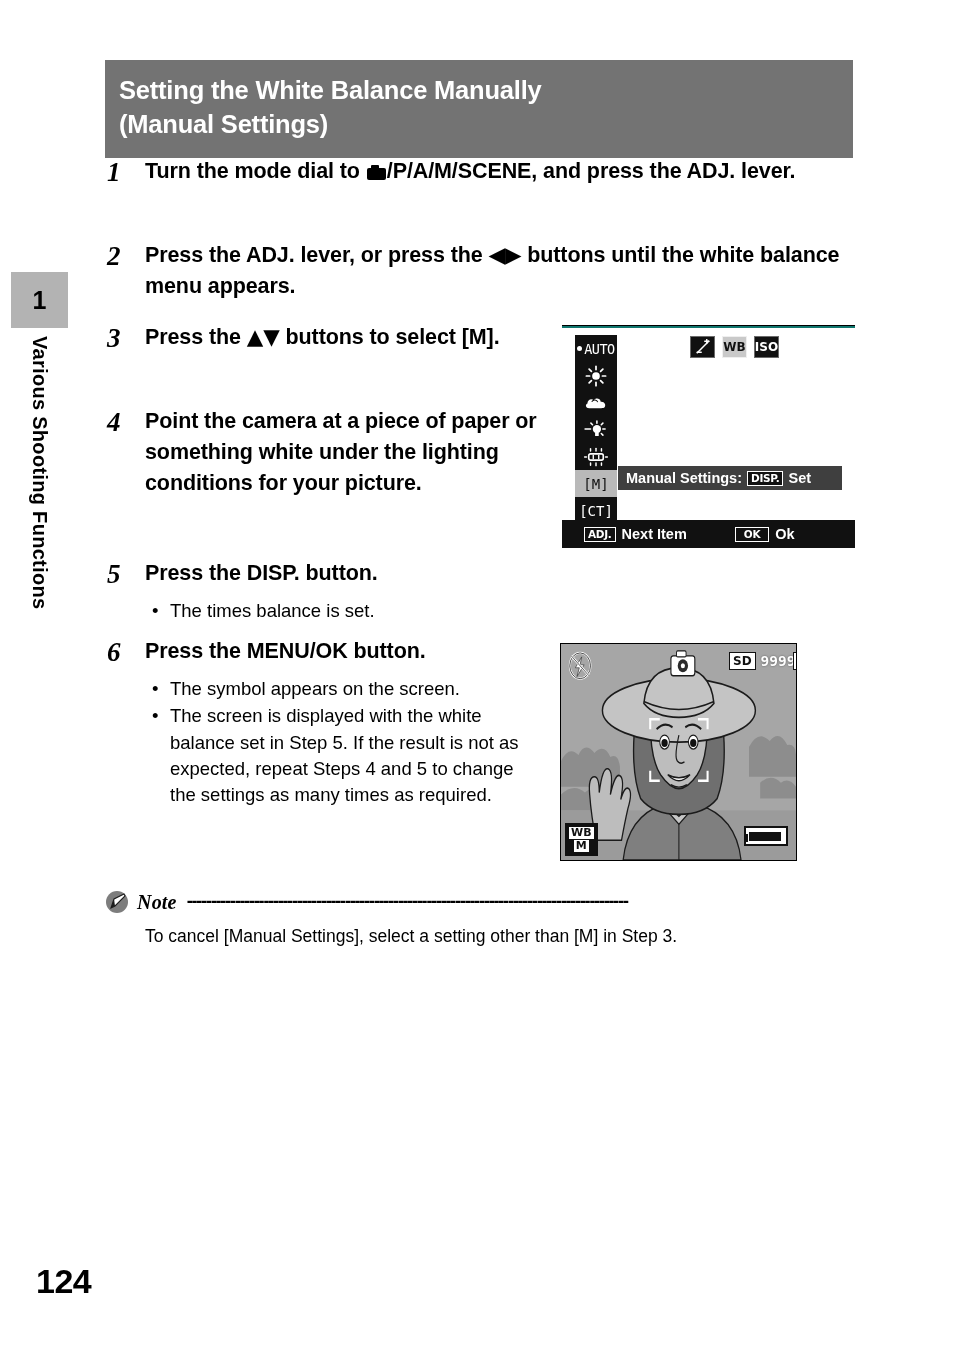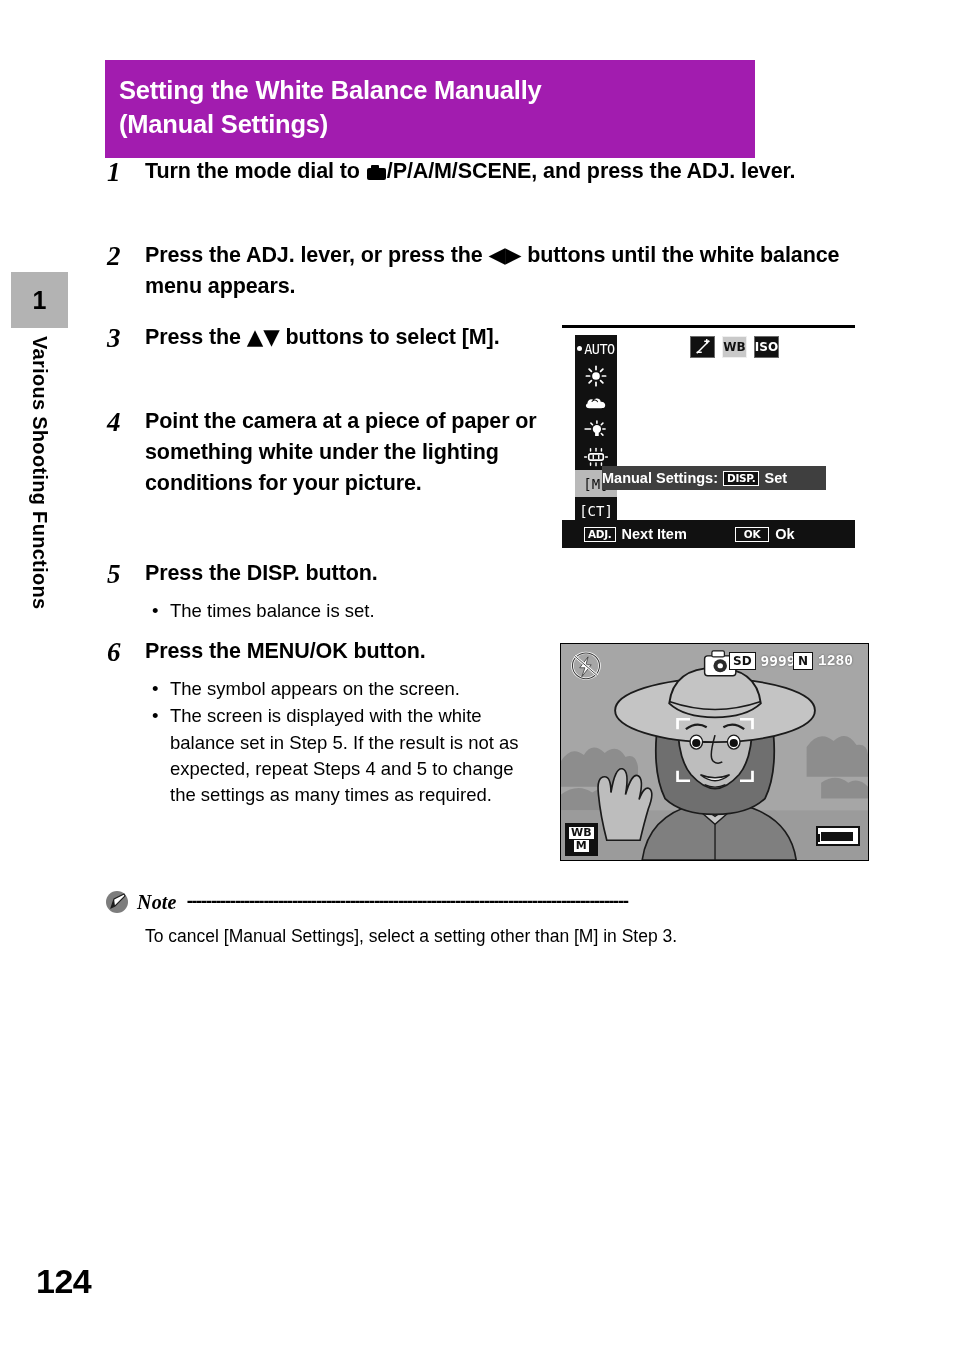--- a/index.html
+++ b/index.html
@@ -51,22 +51,22 @@
     letter-spacing: 0.3px;
     white-space: nowrap;
     padding-top: 4px;
   }
 
   
   #chapter-header {
     position: absolute;
     left: 105px;
     top: 60px;
-    width: 650px;
-    background: #a21caf;
+    width: 748px;
+    background: #737373;
     color: #ffffff;
     padding: 14px 0 16px 14px;
     box-sizing: border-box;
   }
   #chapter-header .hline {
     font-size: 25.5px;
     font-weight: bold;
     line-height: 1.33;
     letter-spacing: -0.2px;
   }
@@ -134,21 +134,21 @@
     border-radius:1px 1px 0 0;
   }
 
   
   #lcd-menu {
     position: absolute;
     left: 562px;
     top: 325px;
     width: 293px;
     height: 172px;
-    background: #000000;
+    background: #0f766e;
     border-top: 1.5px solid #000;
     box-sizing: border-box;
   }
   #lcd-menu-inner {
     position: absolute;
     left: 0; top: 2px;
     width: 293px; height: 192px;
     background: #ffffff;
   }
   #wb-col {
@@ -204,29 +204,29 @@
     box-sizing: border-box;
     font-family: "DejaVu Sans", sans-serif;
   }
   .tabicon.active {
     background: #c9c9c9;
     border-color: #efefef;
     color: #111;
   }
   #ms-bar {
     position: absolute;
-    left: 40px;
+    left: 56px;
     top: 138px;
     width: 224px;
     height: 24px;
     background: #3f3f3f;
     color: #ffffff;
     display: flex;
     align-items: center;
-    padding-left: 0;
+    padding-left: 8px;
     box-sizing: border-box;
     font-size: 14.5px;
     font-weight: bold;
     gap: 5px;
   }
   .keybox {
     display: inline-flex;
     align-items: center;
     justify-content: center;
     background: #111;
@@ -253,21 +253,21 @@
   }
   #lcd-menu-bottom .itm { display: flex; align-items: center; gap: 6px; }
   #lcd-menu-bottom .i1 { margin-left: 10px; padding-left: 12px; }
   #lcd-menu-bottom .i2 { margin-left: 48px; }
 
   
   #lcd-preview {
     position: absolute;
     left: 560px;
     top: 643px;
-    width: 309px;
+    width: 237px;
     height: 218px;
     border: 1.5px solid #000;
     box-sizing: border-box;
     overflow: hidden;
     background: #9a9a9a;
   }
   #prev-svg { display: block; width: 100%; height: 100%; }
 
   
   #note-block {

